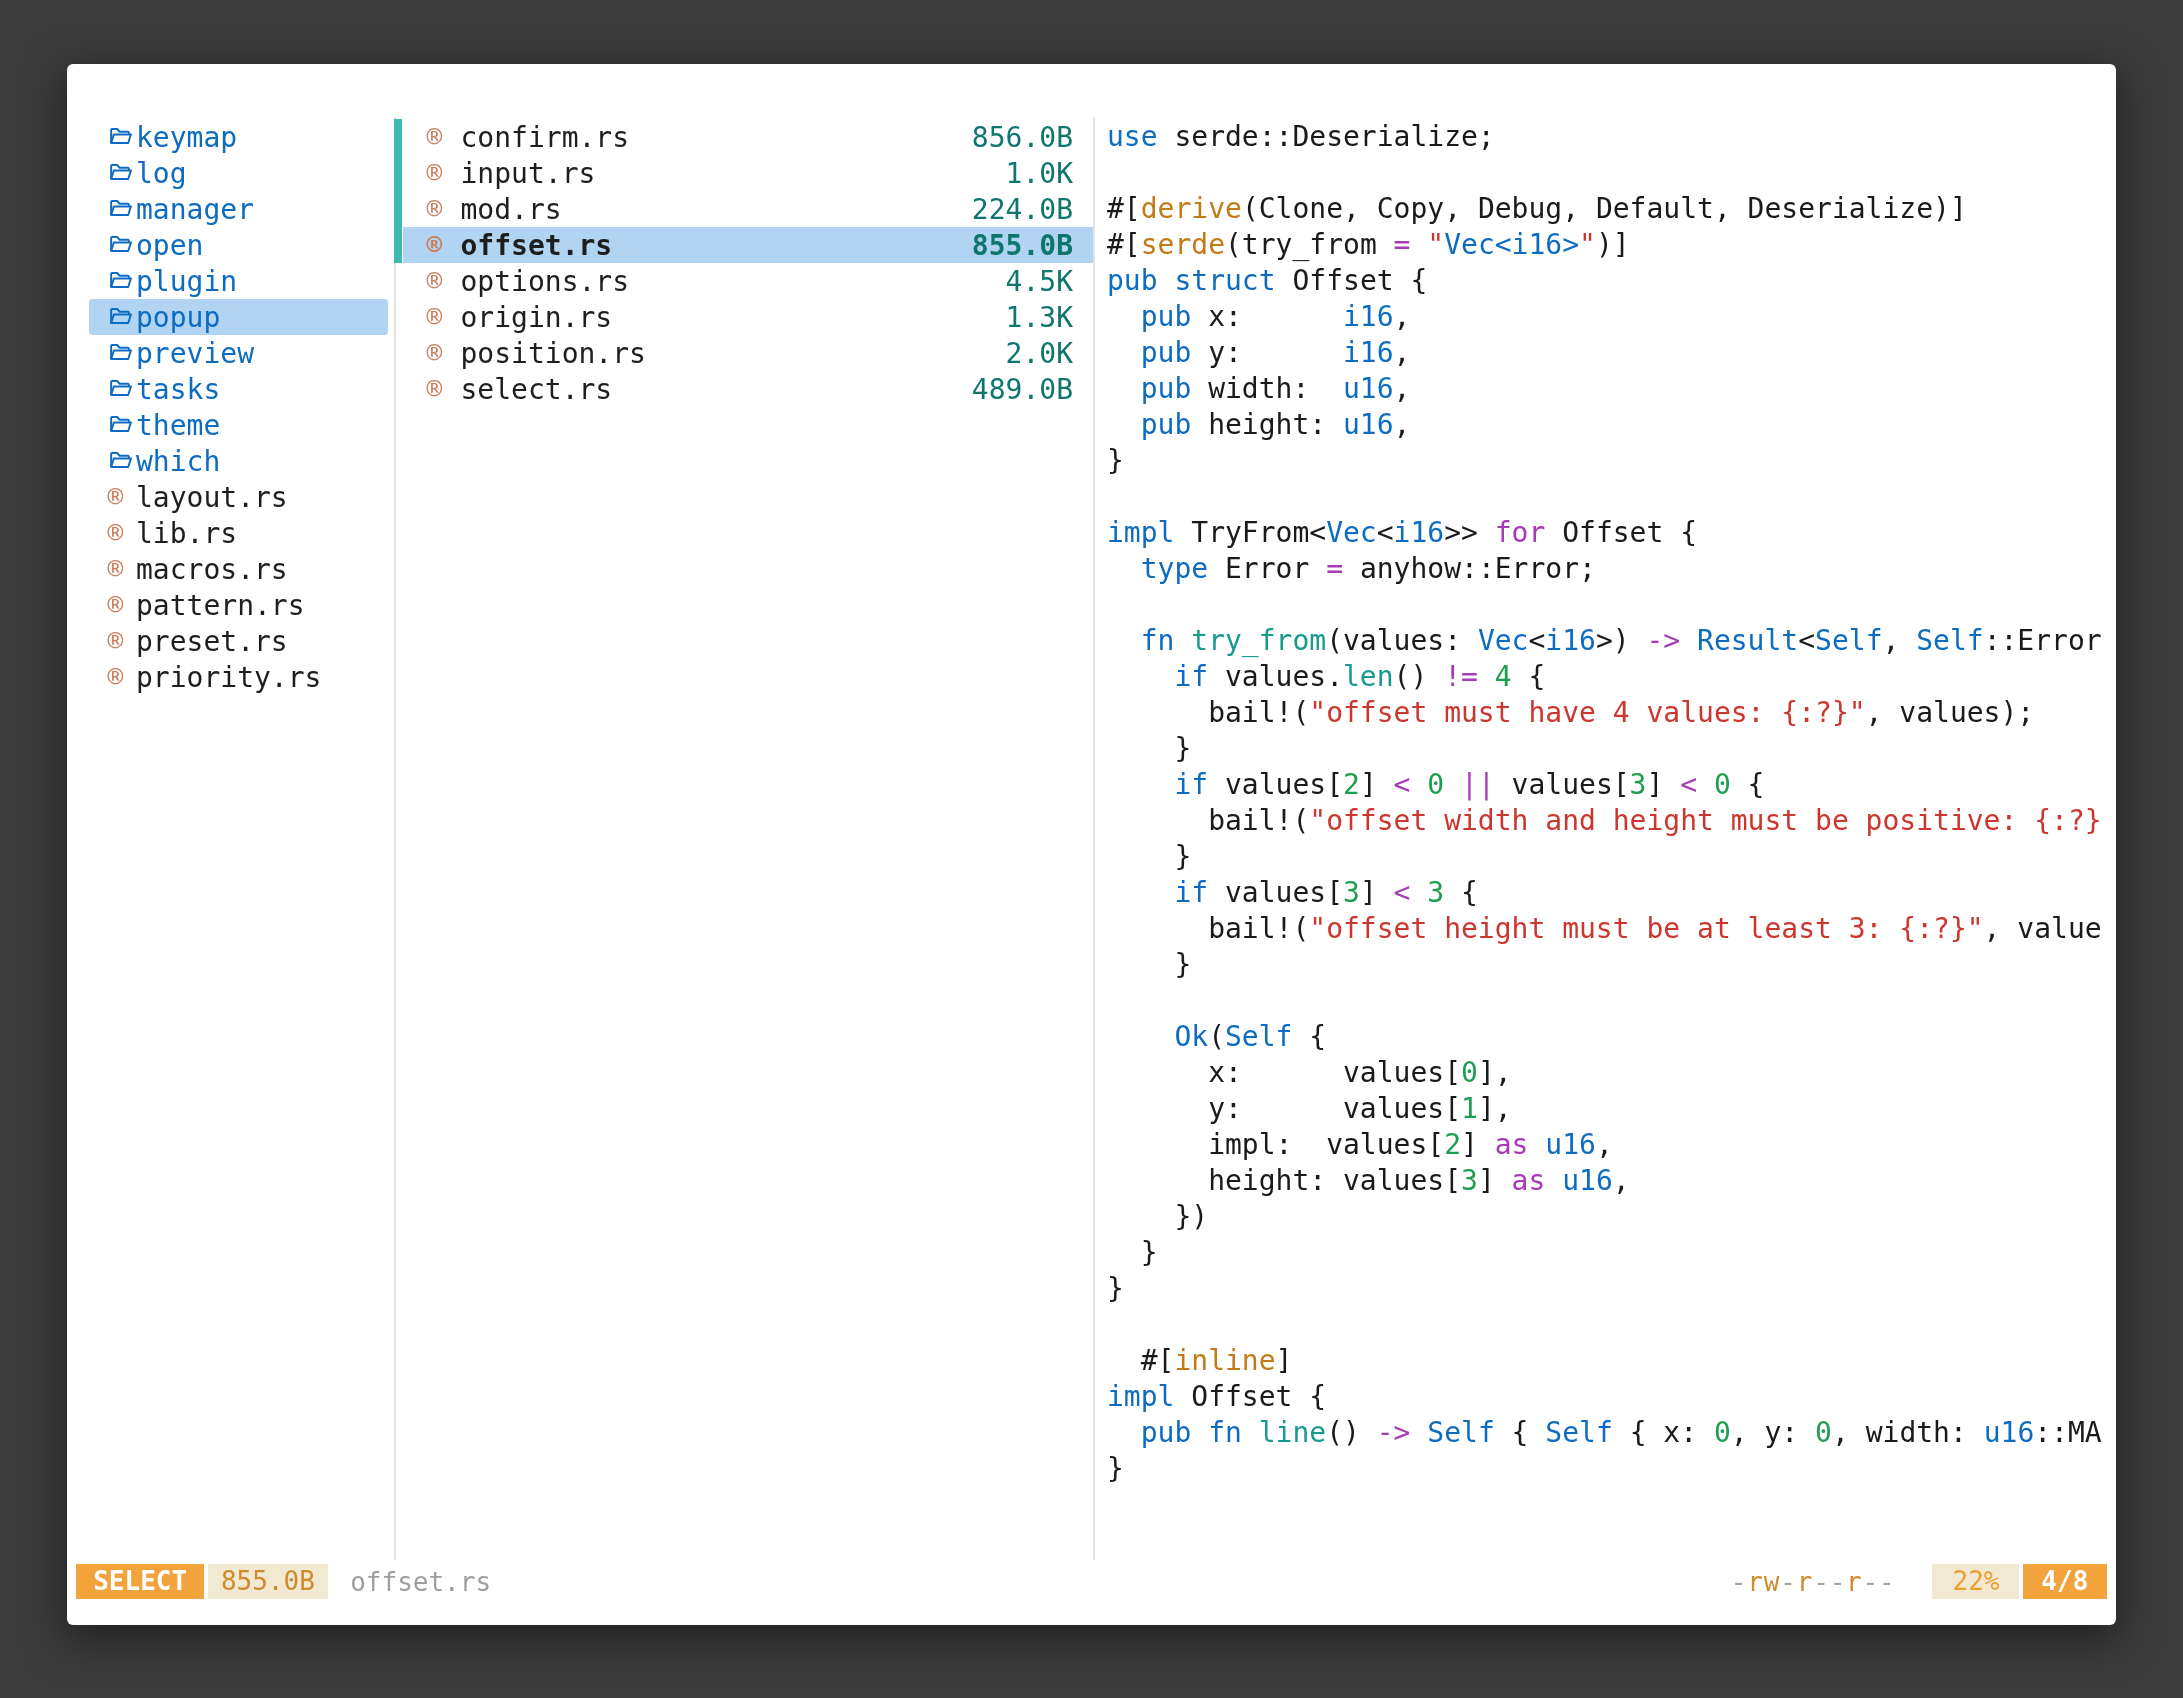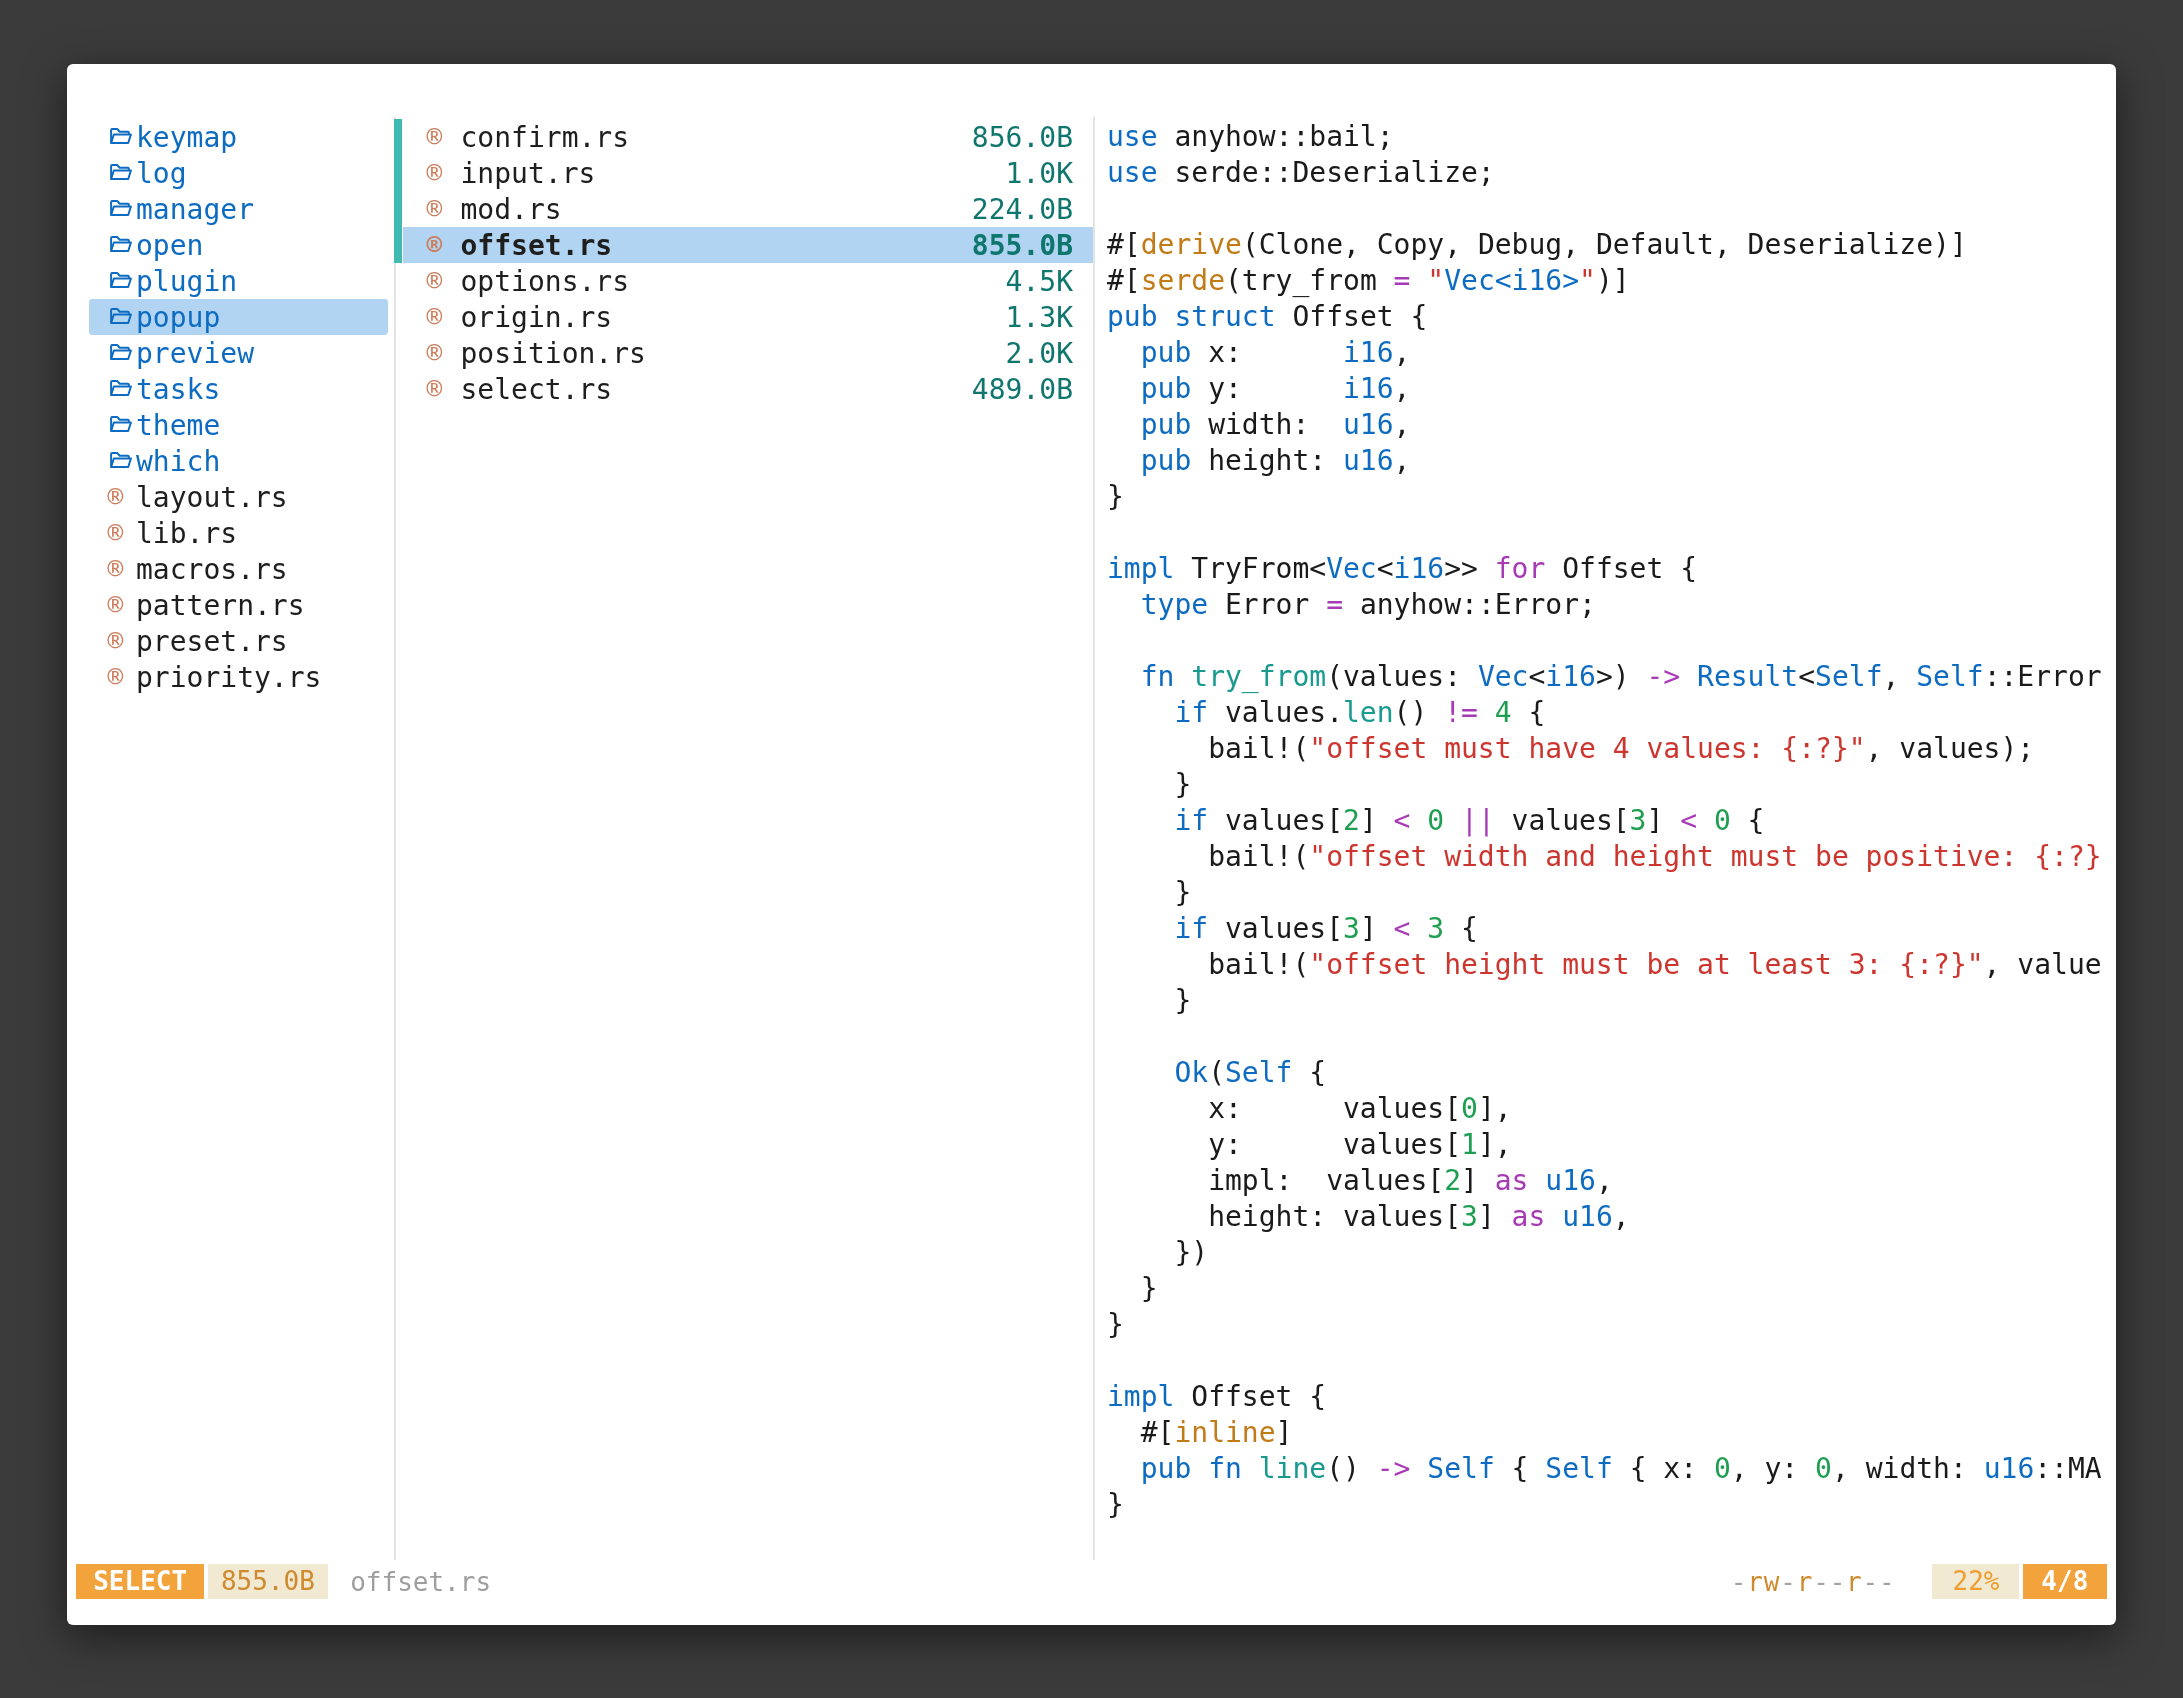--- a/index.html
+++ b/index.html
@@ -300,21 +300,20 @@
         </span>
         <span class="label">select.rs</span>
         <span class="size">489.0B</span>
       </div>
     </div>
 
   <div class="sep sep2"></div>
 
   <div class="pane pane-right">
 
-  <div class="code-line"><span class="tok-b">use</span><span class="tok-d"> anyhow::bail;</span></div>
       <div class="code-line"><span class="tok-b">use</span><span class="tok-d"> serde::Deserialize;</span></div>
       <div class="code-line"></div>
       <div class="code-line"><span class="tok-d">#[</span><span class="tok-o">derive</span><span class="tok-d">(Clone, Copy, Debug, Default, Deserialize)]</span></div>
       <div class="code-line"><span class="tok-d">#[</span><span class="tok-o">serde</span><span class="tok-d">(try_from </span><span class="tok-p">=</span><span class="tok-d"> </span><span class="tok-r">"</span><span class="tok-b">Vec&lt;i16&gt;</span><span class="tok-r">"</span><span class="tok-d">)]</span></div>
       <div class="code-line"><span class="tok-b">pub</span><span class="tok-d"> </span><span class="tok-b">struct</span><span class="tok-d"> Offset {</span></div>
       <div class="code-line"><span class="tok-d">  </span><span class="tok-b">pub</span><span class="tok-d"> x:      </span><span class="tok-b">i16</span><span class="tok-d">,</span></div>
       <div class="code-line"><span class="tok-d">  </span><span class="tok-b">pub</span><span class="tok-d"> y:      </span><span class="tok-b">i16</span><span class="tok-d">,</span></div>
       <div class="code-line"><span class="tok-d">  </span><span class="tok-b">pub</span><span class="tok-d"> width:  </span><span class="tok-b">u16</span><span class="tok-d">,</span></div>
       <div class="code-line"><span class="tok-d">  </span><span class="tok-b">pub</span><span class="tok-d"> height: </span><span class="tok-b">u16</span><span class="tok-d">,</span></div>
       <div class="code-line"><span class="tok-d">}</span></div>
@@ -335,22 +334,22 @@
       <div class="code-line"></div>
       <div class="code-line"><span class="tok-d">    </span><span class="tok-b">Ok</span><span class="tok-d">(</span><span class="tok-b">Self</span><span class="tok-d"> {</span></div>
       <div class="code-line"><span class="tok-d">      x:      values[</span><span class="tok-g">0</span><span class="tok-d">],</span></div>
       <div class="code-line"><span class="tok-d">      y:      values[</span><span class="tok-g">1</span><span class="tok-d">],</span></div>
       <div class="code-line"><span class="tok-d">      impl:  values[</span><span class="tok-g">2</span><span class="tok-d">] </span><span class="tok-p">as</span><span class="tok-d"> </span><span class="tok-b">u16</span><span class="tok-d">,</span></div>
       <div class="code-line"><span class="tok-d">      height: values[</span><span class="tok-g">3</span><span class="tok-d">] </span><span class="tok-p">as</span><span class="tok-d"> </span><span class="tok-b">u16</span><span class="tok-d">,</span></div>
       <div class="code-line"><span class="tok-d">    })</span></div>
       <div class="code-line"><span class="tok-d">  }</span></div>
       <div class="code-line"><span class="tok-d">}</span></div>
       <div class="code-line"></div>
+      <div class="code-line"><span class="tok-d">  #[</span><span class="tok-o">inline</span><span class="tok-d">]</span></div>
       <div class="code-line"><span class="tok-b">impl</span><span class="tok-d"> Offset {</span></div>
-      <div class="code-line"><span class="tok-d">  #[</span><span class="tok-o">inline</span><span class="tok-d">]</span></div>
       <div class="code-line"><span class="tok-d">  </span><span class="tok-b">pub</span><span class="tok-d"> </span><span class="tok-b">fn</span><span class="tok-d"> </span><span class="tok-t">line</span><span class="tok-d">() </span><span class="tok-p">-&gt;</span><span class="tok-d"> </span><span class="tok-b">Self</span><span class="tok-d"> { </span><span class="tok-b">Self</span><span class="tok-d"> { x: </span><span class="tok-g">0</span><span class="tok-d">, y: </span><span class="tok-g">0</span><span class="tok-d">, width: </span><span class="tok-b">u16</span><span class="tok-d">::MA</span></div>
       <div class="code-line"><span class="tok-d">}</span></div>
     </div>
 
   <div class="statusbar">
     <span class="badge badge-mode">SELECT</span>
     <span class="badge badge-size">855.0B</span>
     <span class="status-filename">offset.rs</span>
     <span class="perms">
       

